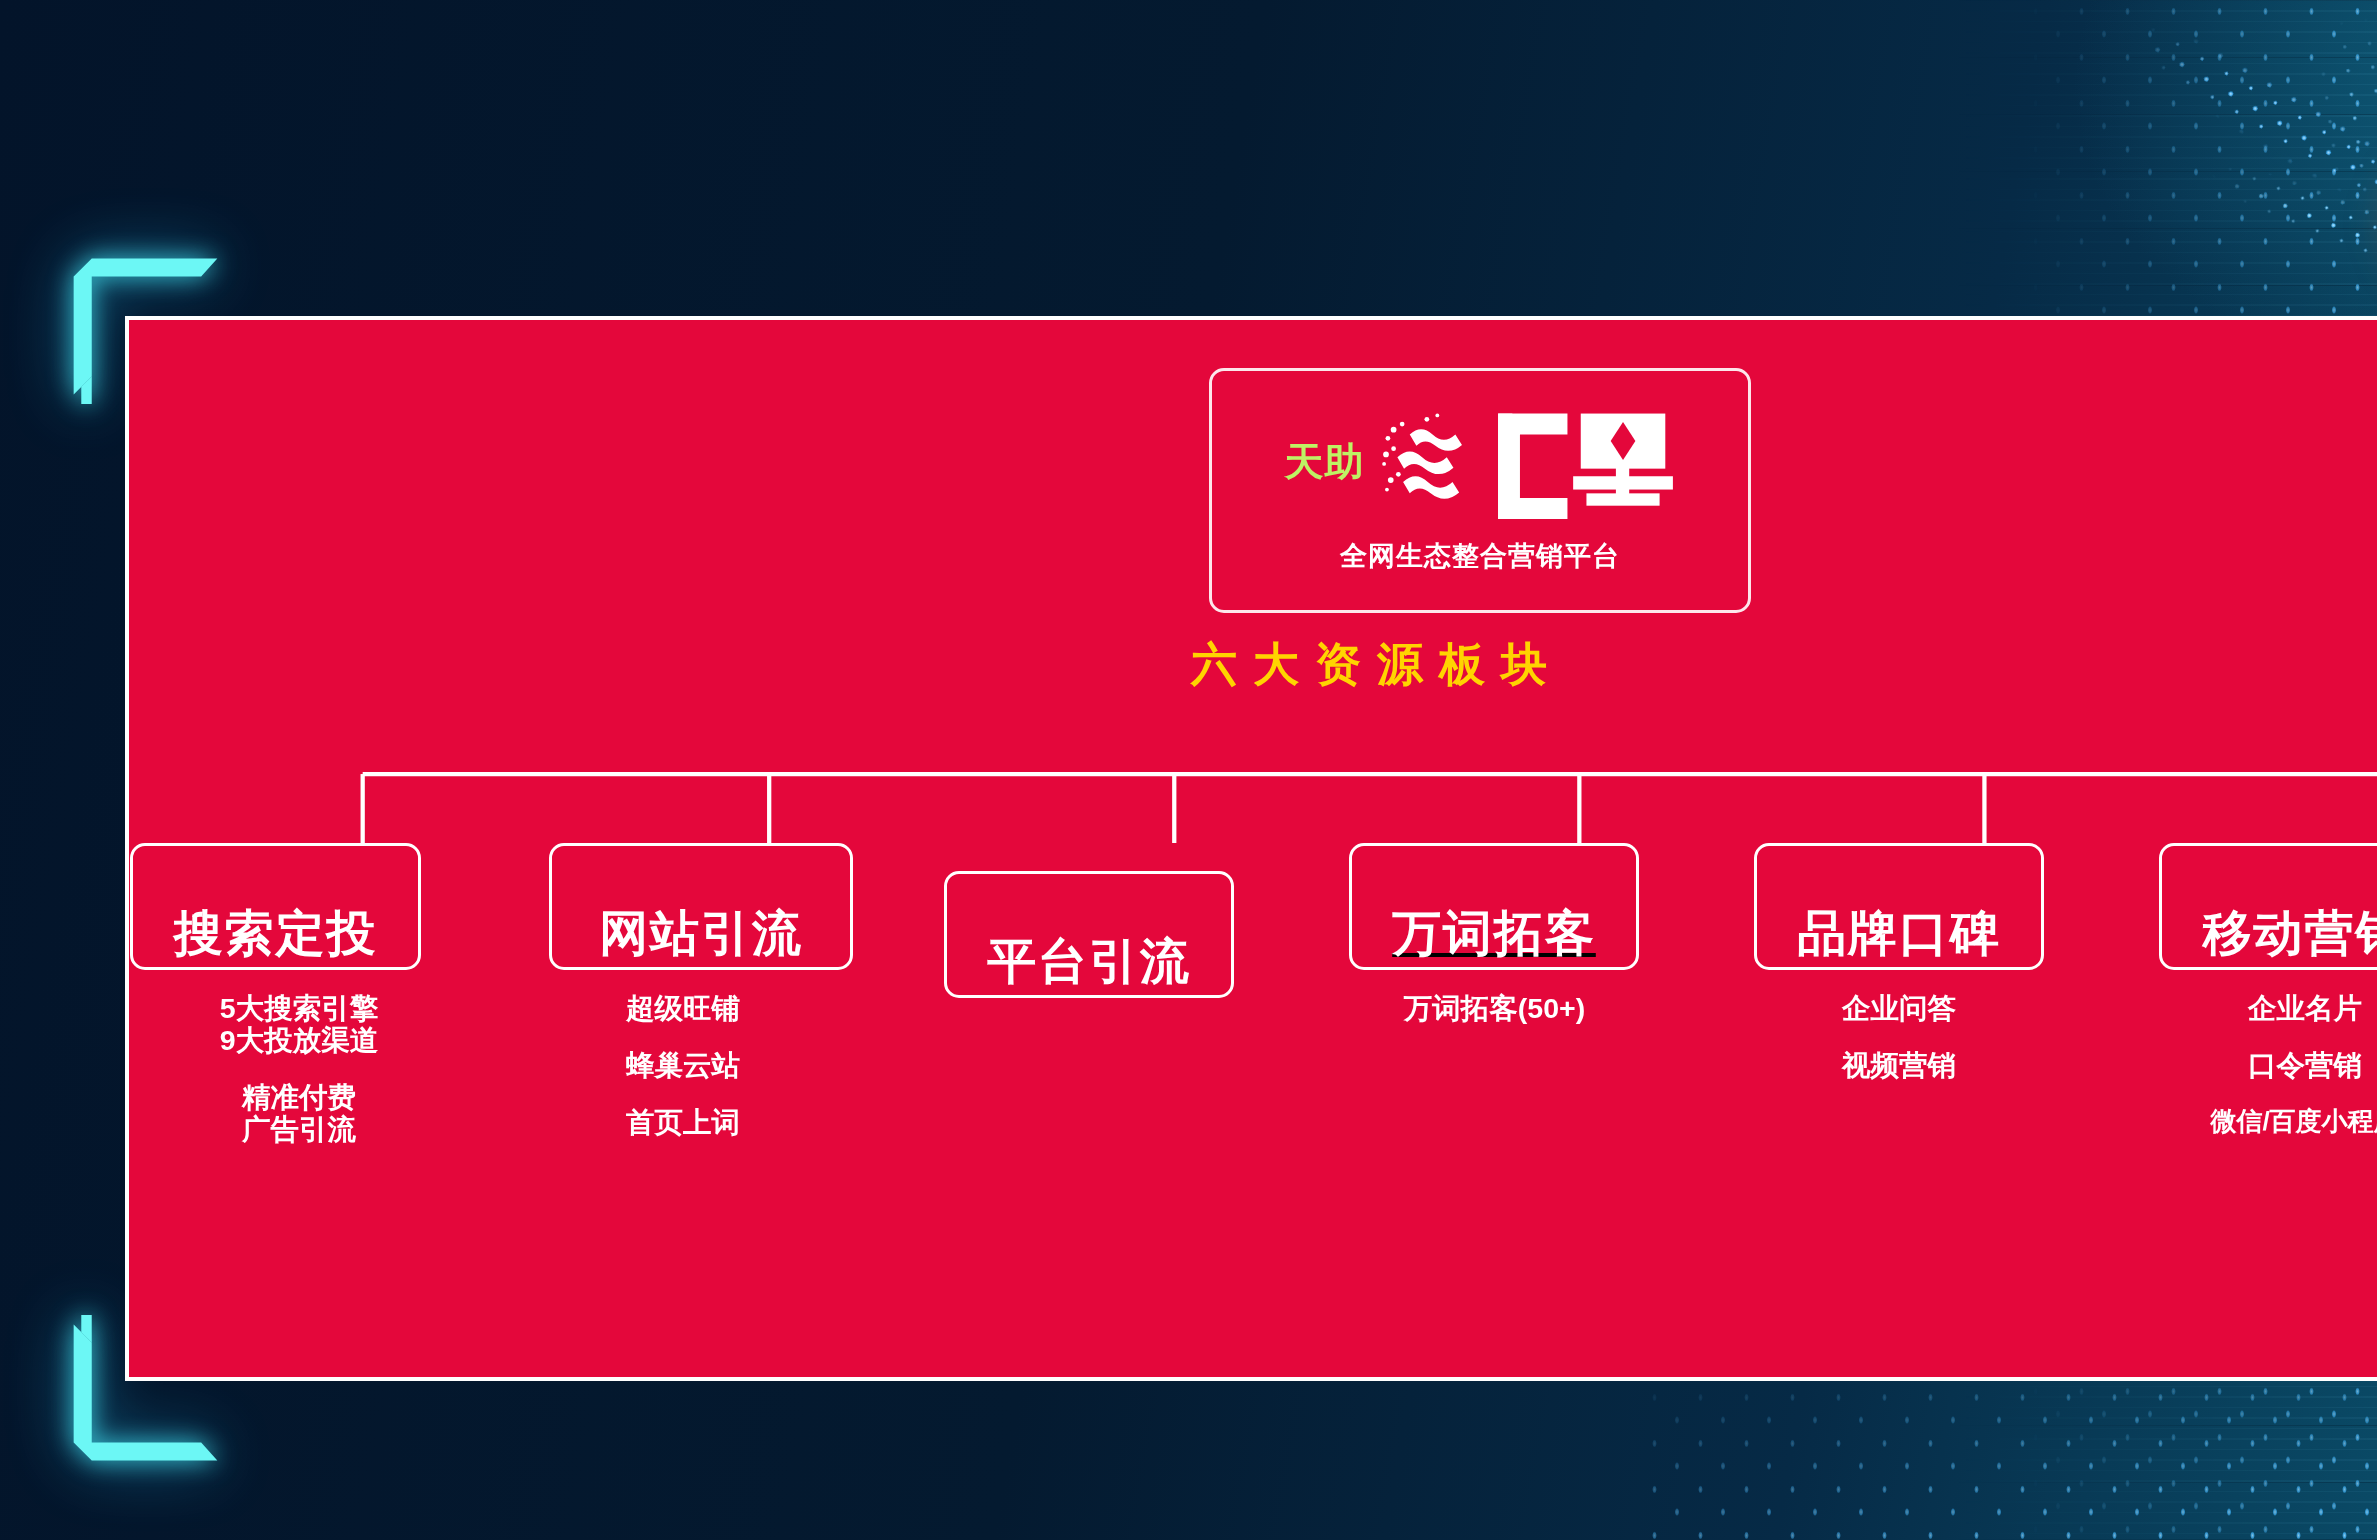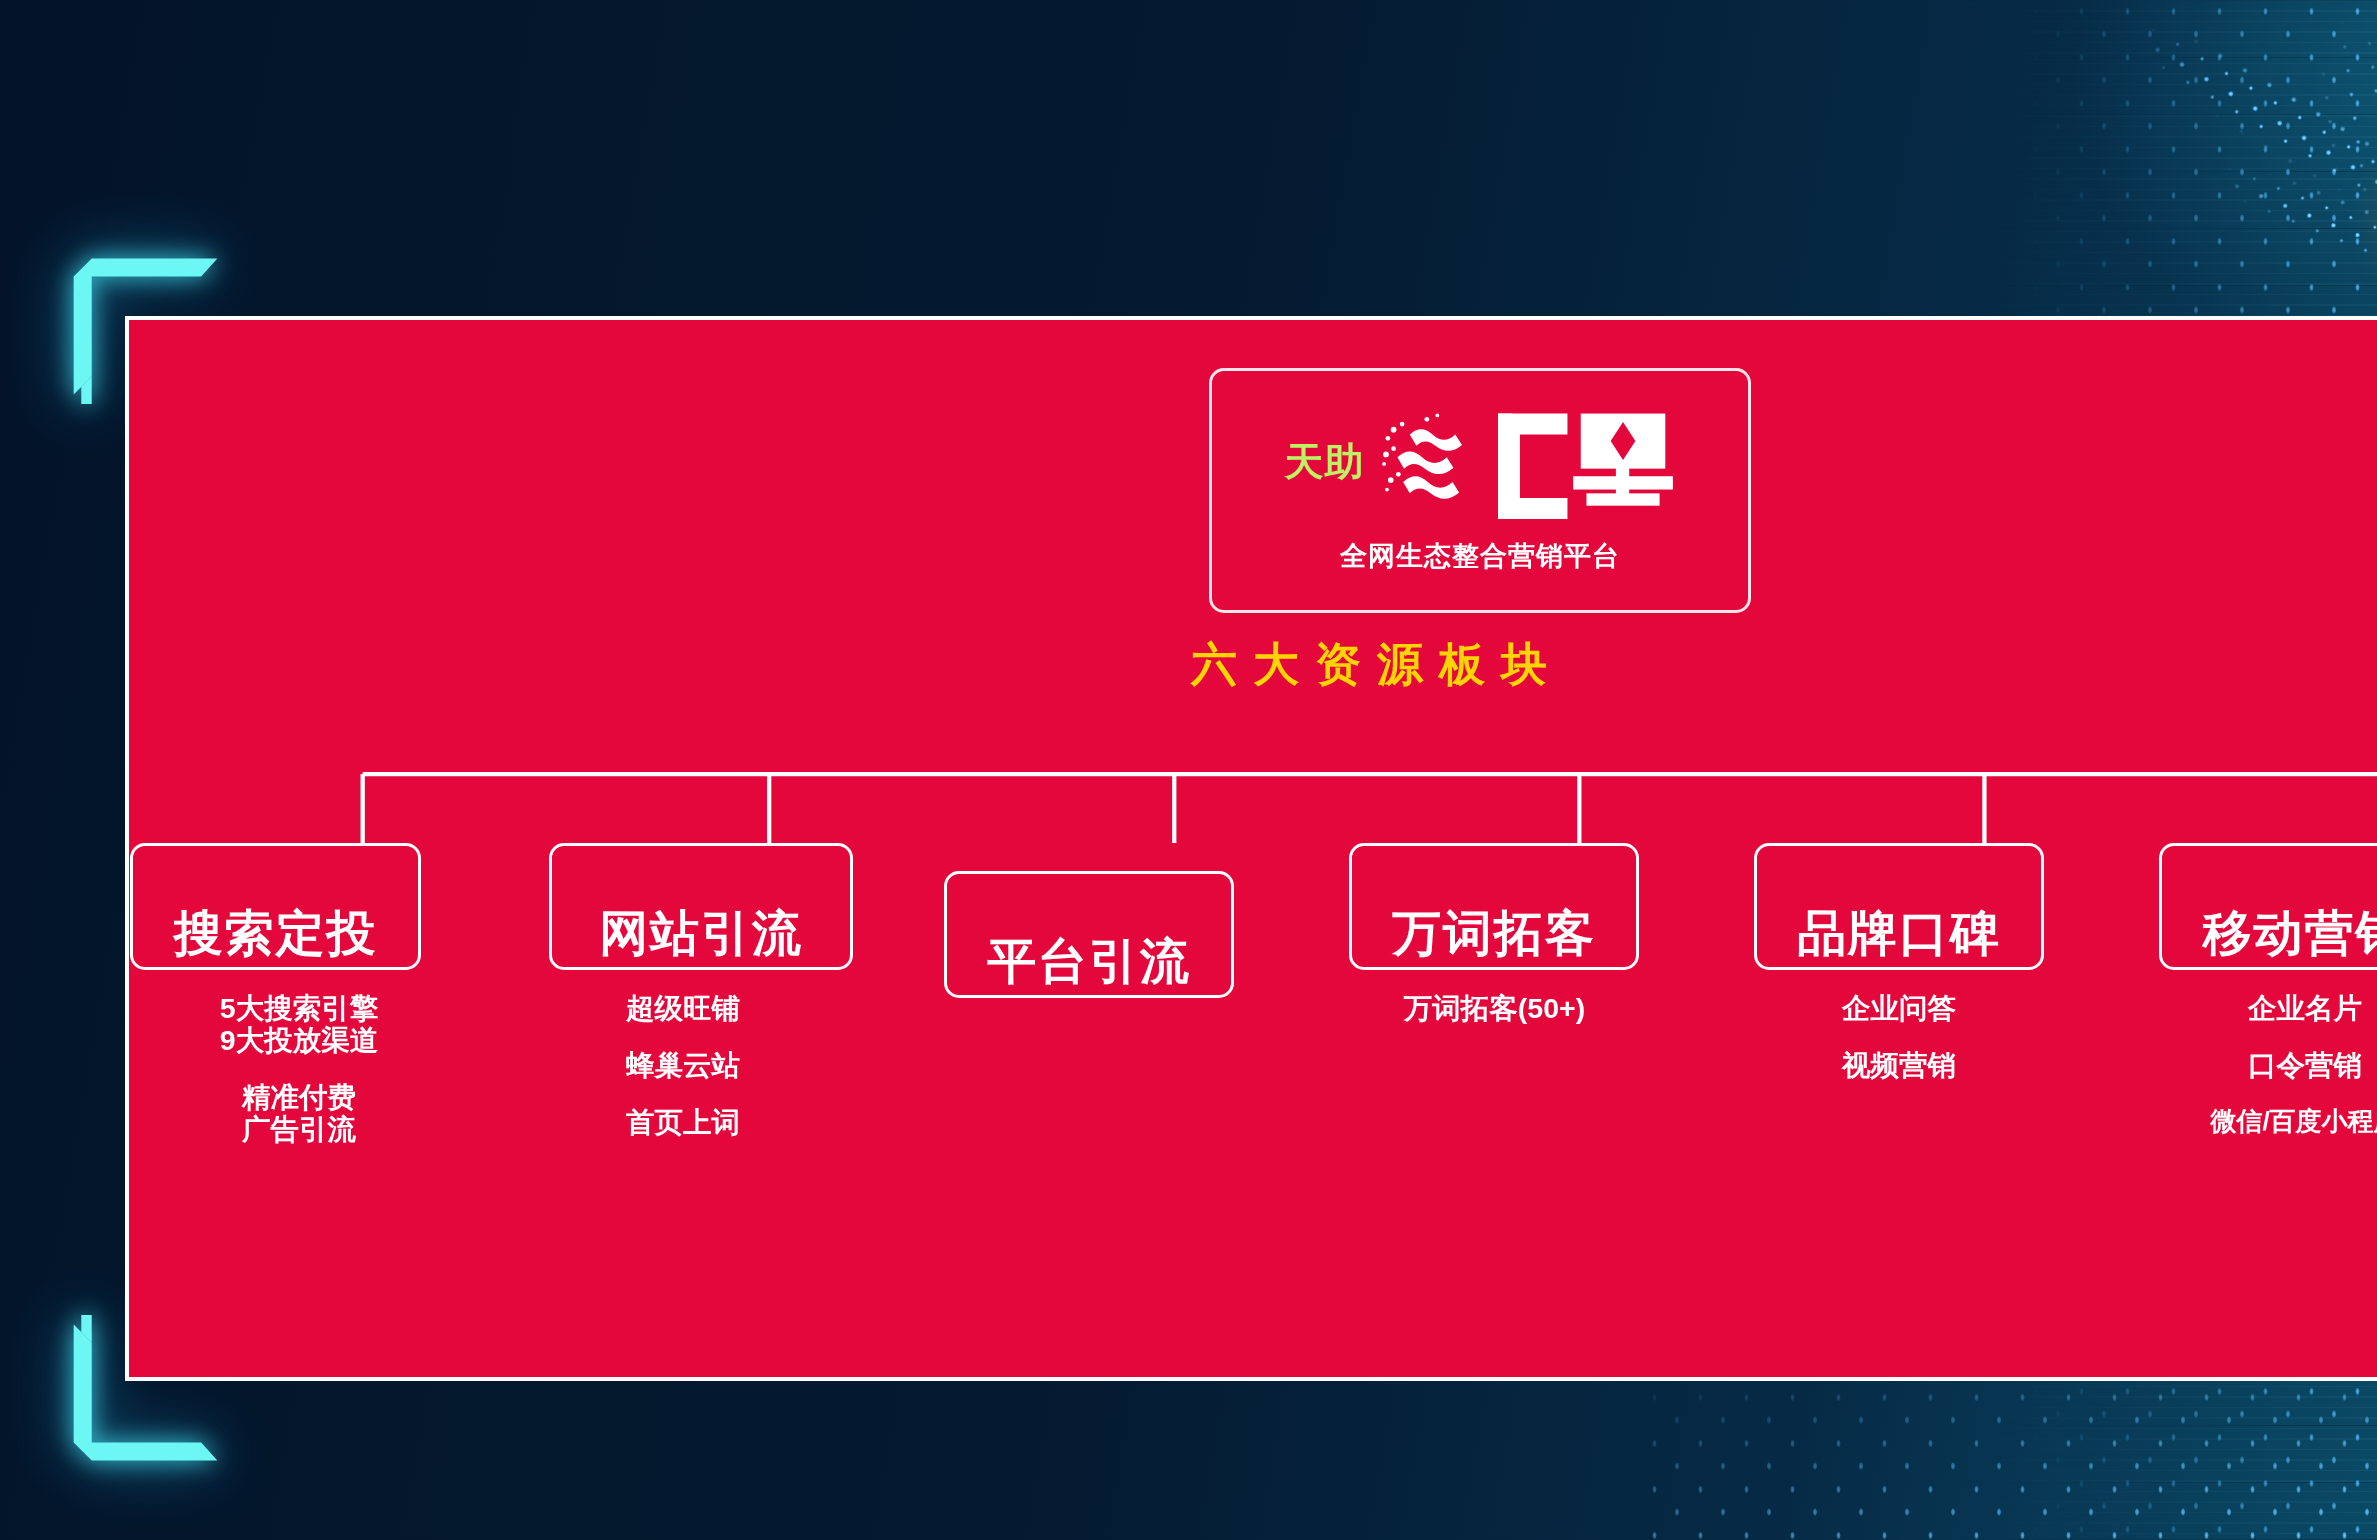--- a/index.html
+++ b/index.html
@@ -216,21 +216,21 @@
     <div id="boxes">
       <div class="node-box" style="left:1px;    width:291px;">
         <span class="node-label">搜索定投</span>
       </div>
       <div class="node-box" style="left:420px;  width:304px;">
         <span class="node-label">网站引流</span>
       </div>
       <div class="node-box" style="left:815px; width:290px;margin-top:28px;">
         <span class="node-label">平台引流</span>
       </div>
-      <div class="node-box" style="left:1220px; width:290px;">
+      <div class="node-box" style="left:1220px; width:290px;text-decoration:underline;">
         <span class="node-label">万词拓客</span>
       </div>
       <div class="node-box" style="left:1625px; width:290px;">
         <span class="node-label">品牌口碑</span>
       </div>
       <div class="node-box" style="left:2030px; width:291px;">
         <span class="node-label">移动营销</span>
       </div>
     </div>
 

